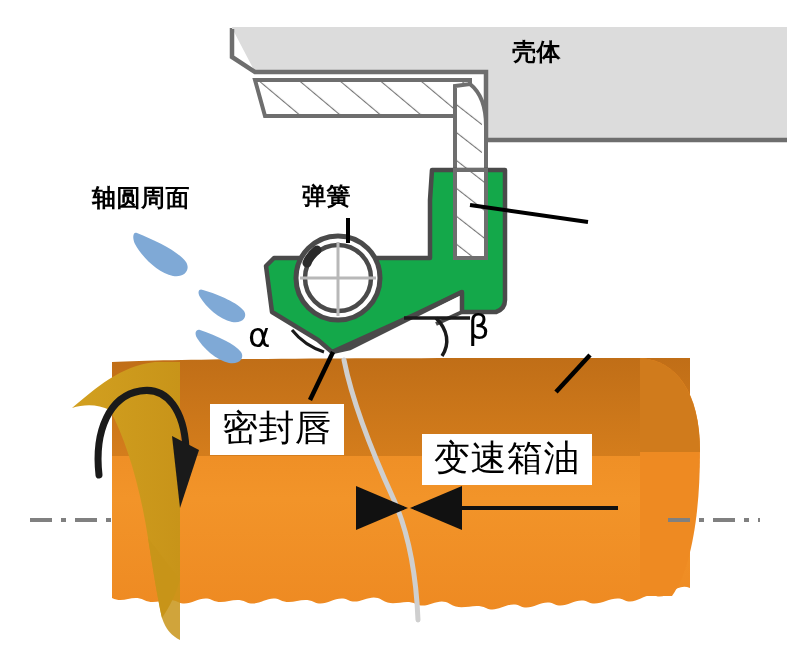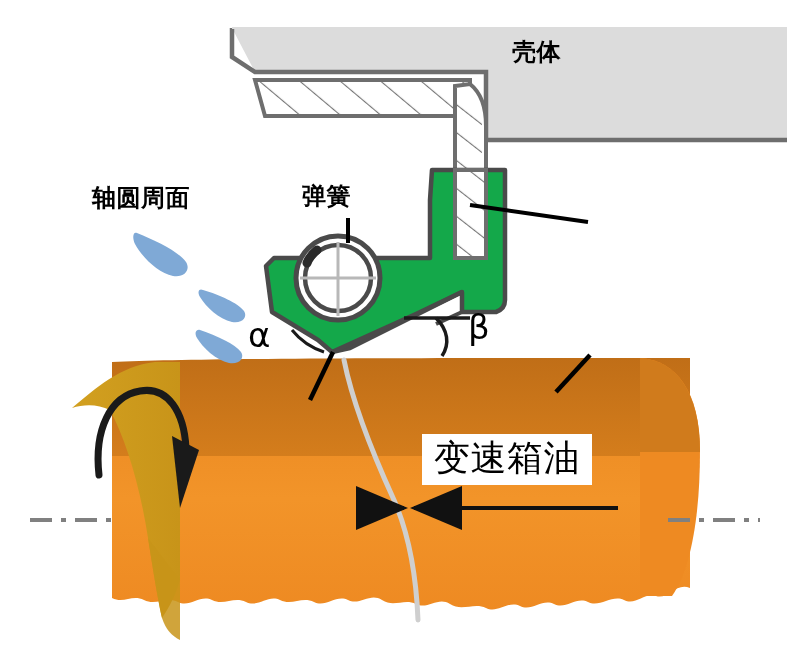--- a/index.html
+++ b/index.html
@@ -247,16 +247,17 @@
   <div class="lbl lbl-big" style="left:92px; top:186px;">轴圆周面</div>
 
   <div class="lbl lbl-big" style="left:302px; top:184px;">弹簧</div>
 
 
 
   <div class="lbl greek" style="left:248px; top:318px;">α</div>
 
   <div class="lbl greek" style="left:468px; top:310px;">β</div>
 
+  <div class="lbl lbl-box" style="left:210px; top:404px;">密封唇</div>
 
   <div class="lbl lbl-box" style="left:422px; top:434px;">变速箱油</div>
 
 </div>
 
 </body></html>

